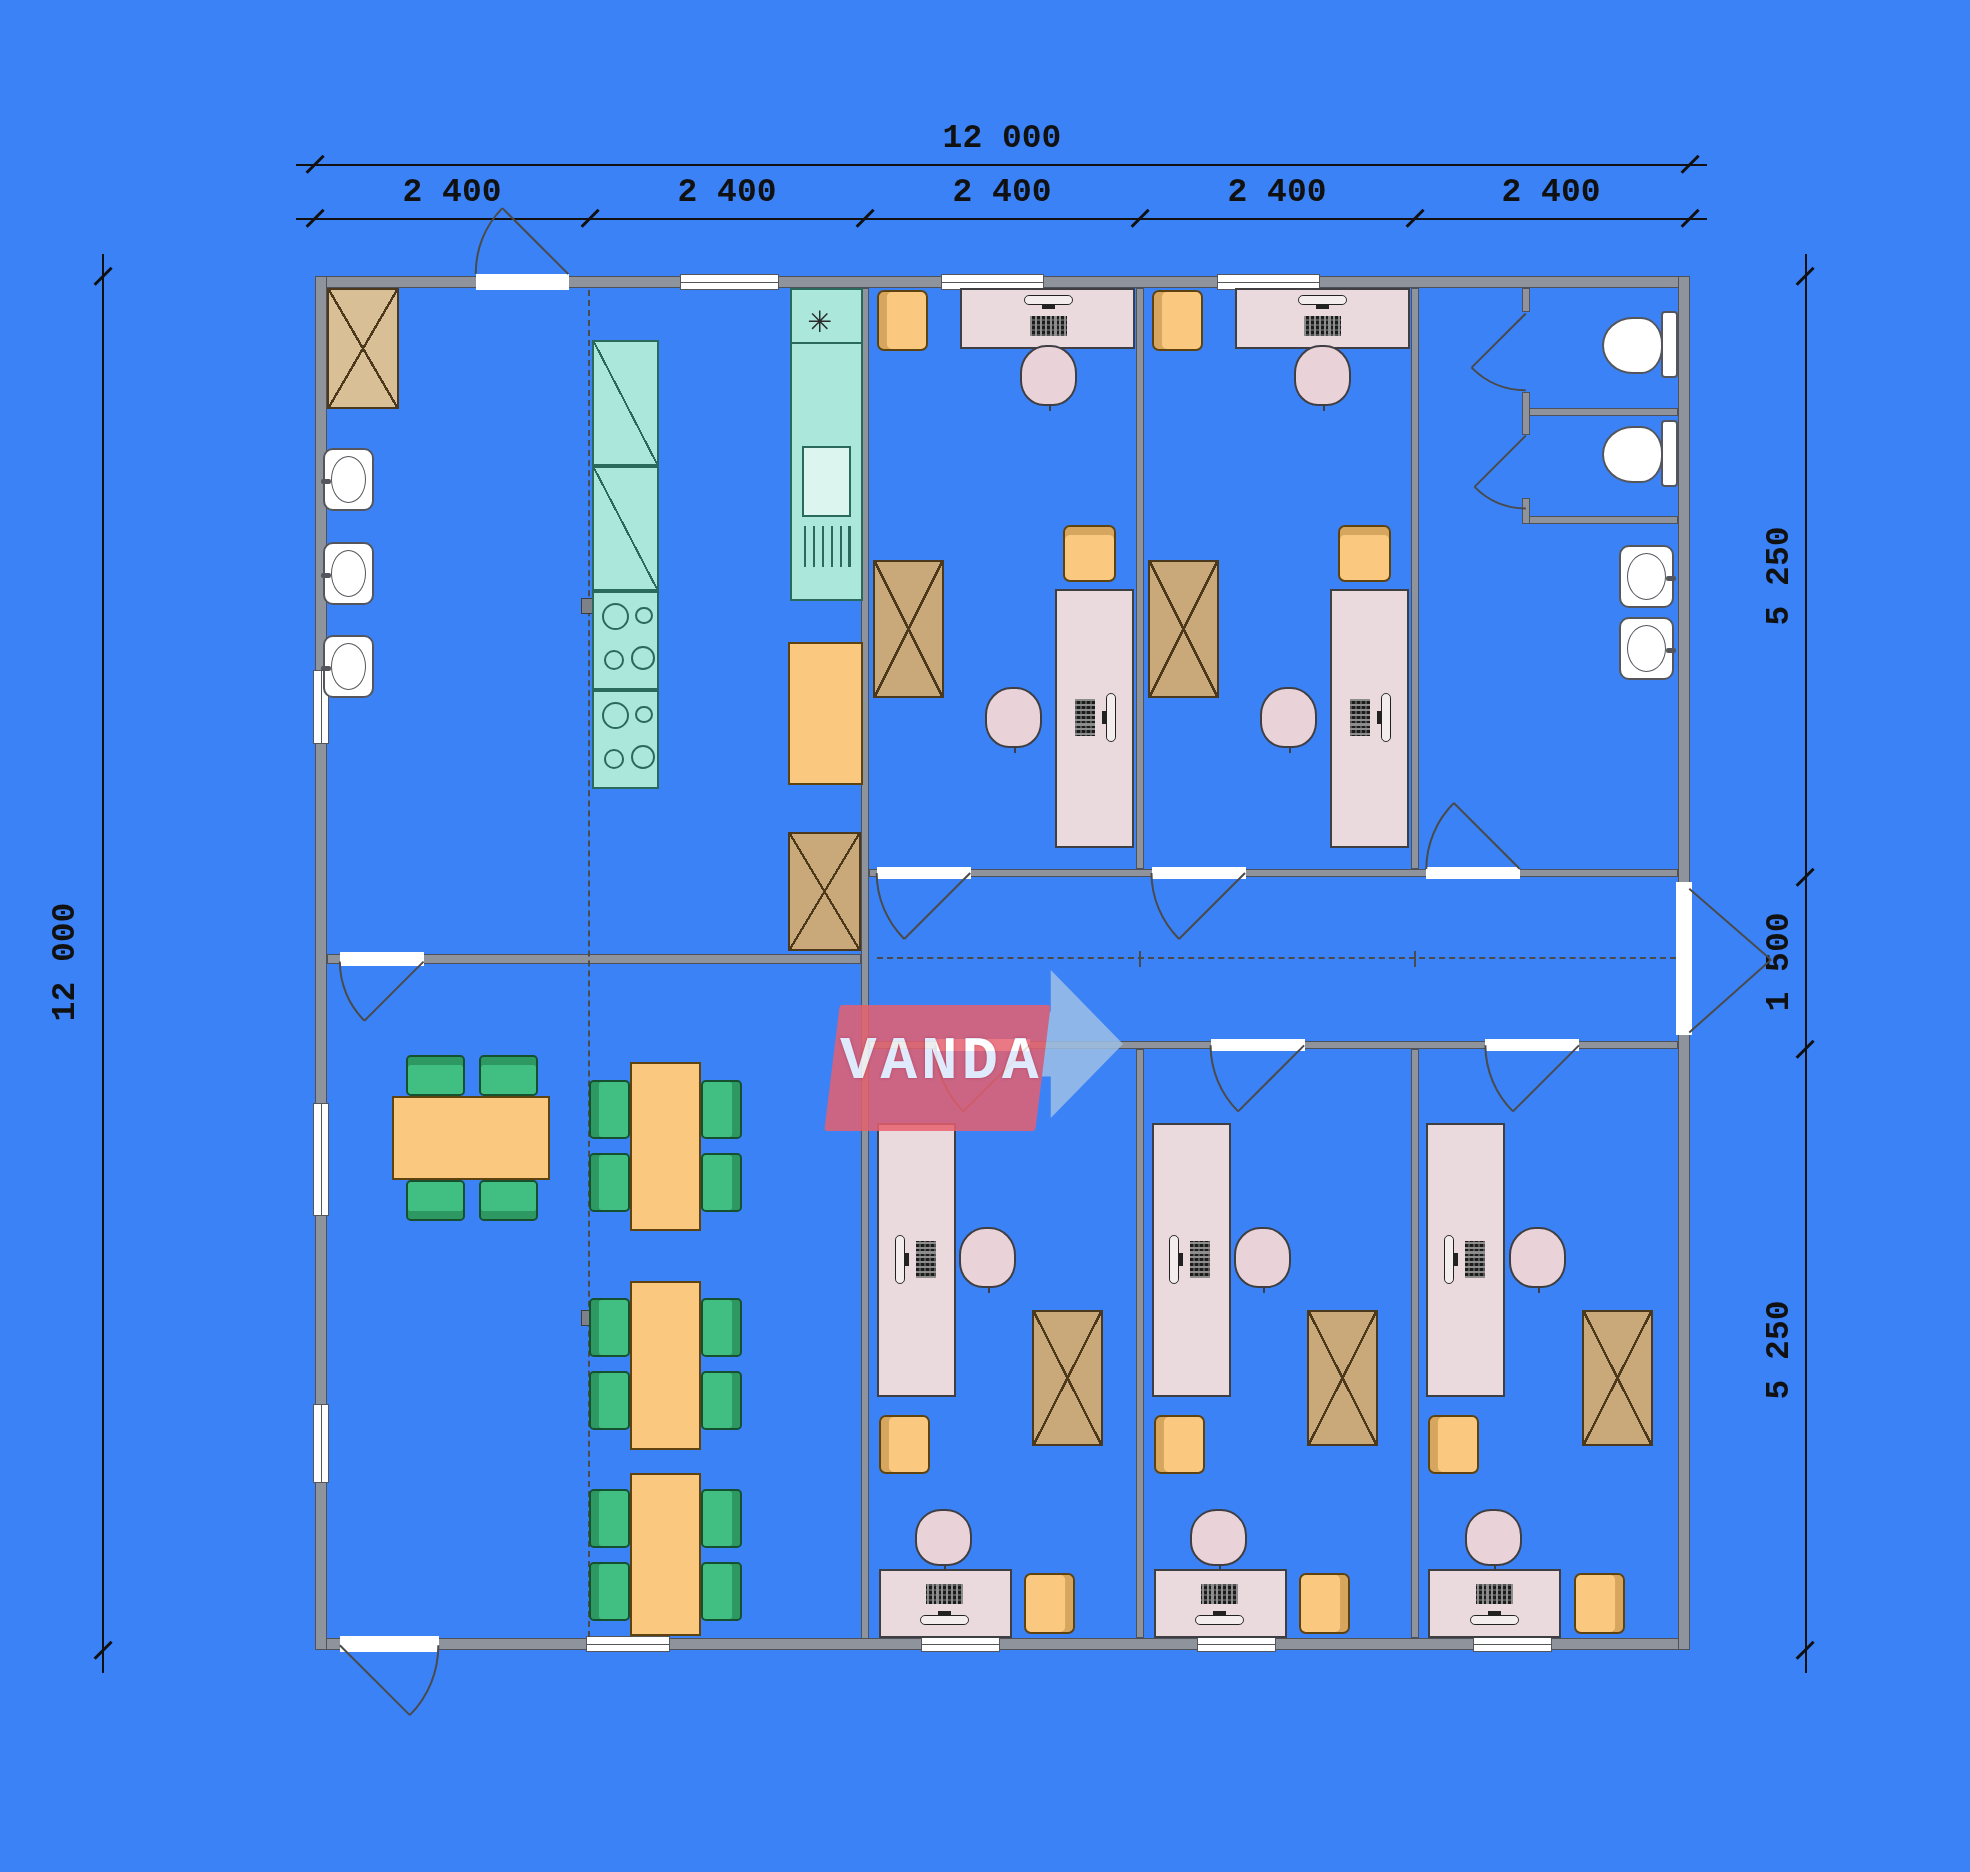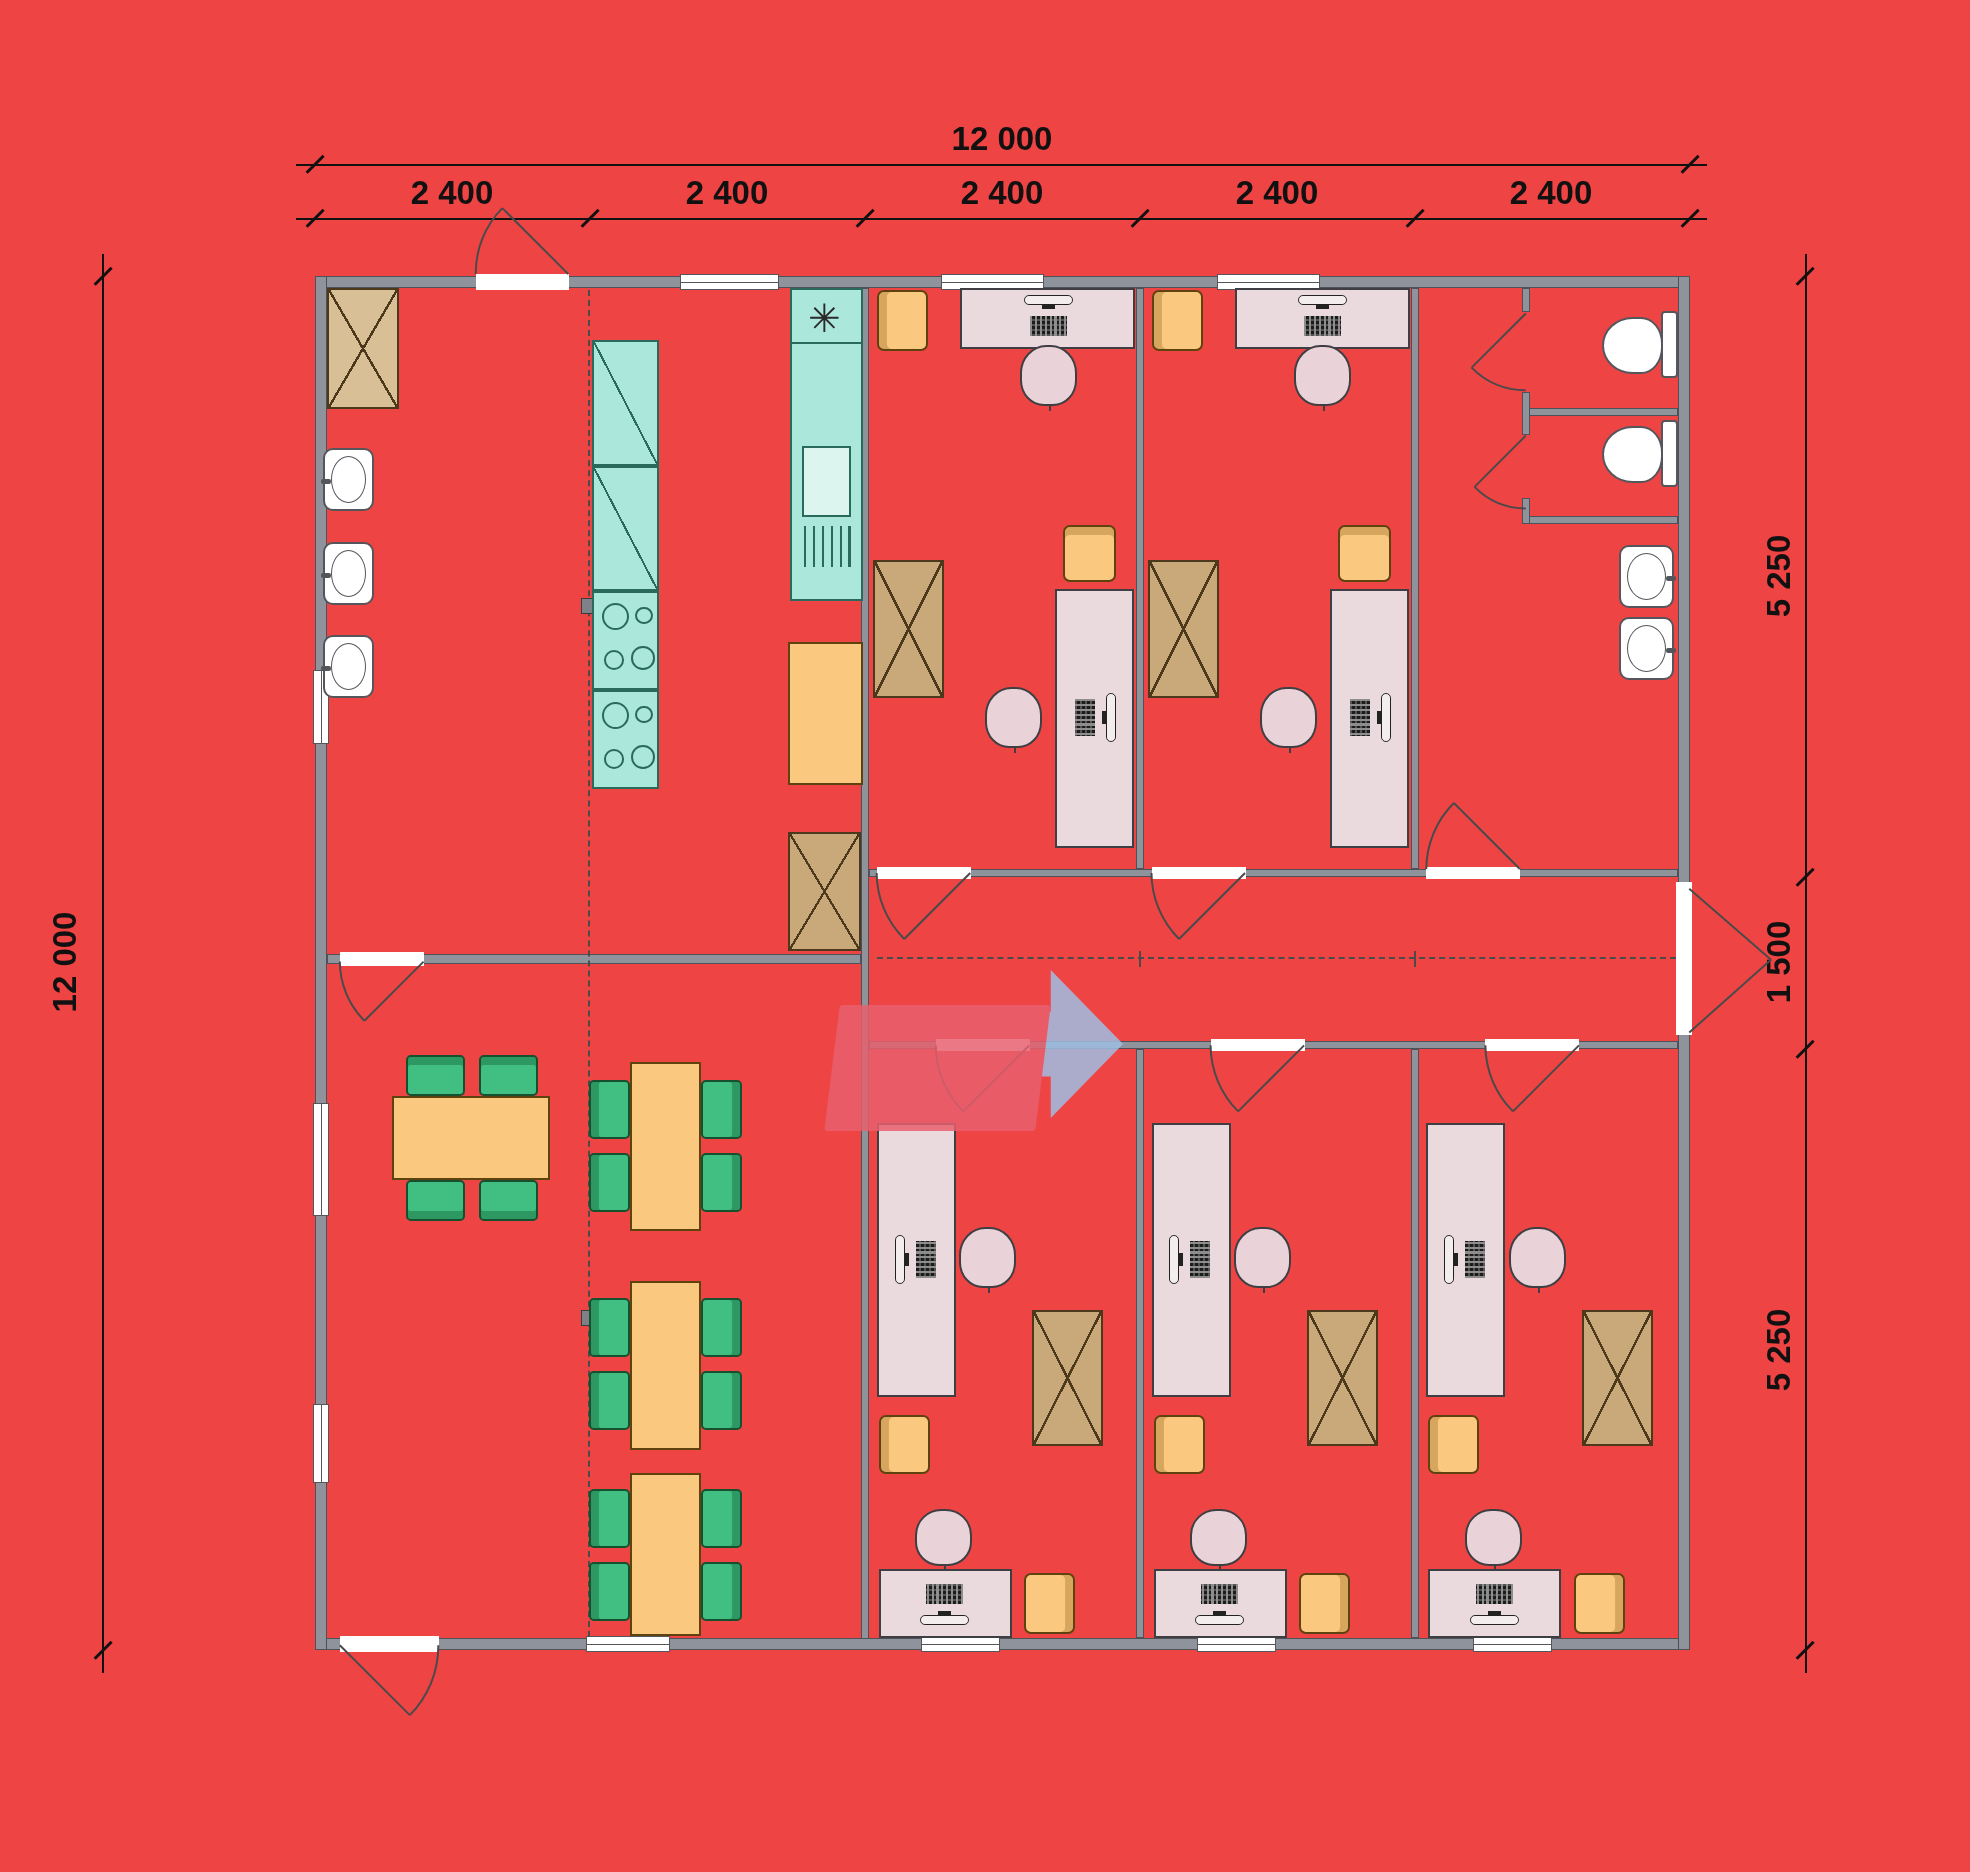--- a/index.html
+++ b/index.html
@@ -1,17 +1,17 @@
 <!DOCTYPE html>
 <html><head>
 <meta charset="utf-8">
 <style>
   html,body{margin:0;padding:0;background:#fff;}
-  #stage{position:relative;width:1970px;height:1873px;background:#ef4444;overflow:hidden;
-         font-family:Liberation Sans, sans-serif;}
+  #stage{position:relative;width:1970px;height:1873px;background:#3b82f6;overflow:hidden;
+         font-family:Liberation Mono, monospace;}
   .wall{position:absolute;background:#8f939b;border:1px solid #4e5157;box-sizing:border-box;}
   .opening{position:absolute;background:#fff;}
   .win{position:absolute;background:#fff;border:1.5px solid #54565c;box-sizing:border-box;}
   .win-h::after{content:"";position:absolute;left:0;right:0;top:50%;height:1.5px;background:#54565c;}
   .win-v::after{content:"";position:absolute;top:0;bottom:0;left:50%;width:1.5px;background:#54565c;}
   .dash-v{position:absolute;border-left:2.5px dashed #4b4b4b;}
   .dash-h{position:absolute;border-top:2.5px dashed #4b4b4b;}
   .node{position:absolute;width:15.8px;height:15.8px;background:#7e8187;border:1.5px solid #3a3c40;box-sizing:border-box;}
   .tickmark{position:absolute;width:2px;height:15.8px;background:#4b4b4b;}
   
@@ -331,16 +331,17 @@
       <path d="M1549 396 A78 78 0 0 1 1494 373"></path>
       <path d="M1549 318 L1494 373"></path>
       <path d="M1549 516 A74 74 0 0 1 1497 494"></path>
       <path d="M1549 442 L1497 494"></path>
     </g>
   </svg>
 
   <div class="logo">
     <div class="blue"></div>
     <div class="red"></div>
+    <div class="txt">VANDA</div>
   </div>
 
 </div>
 
 
 </body></html>

